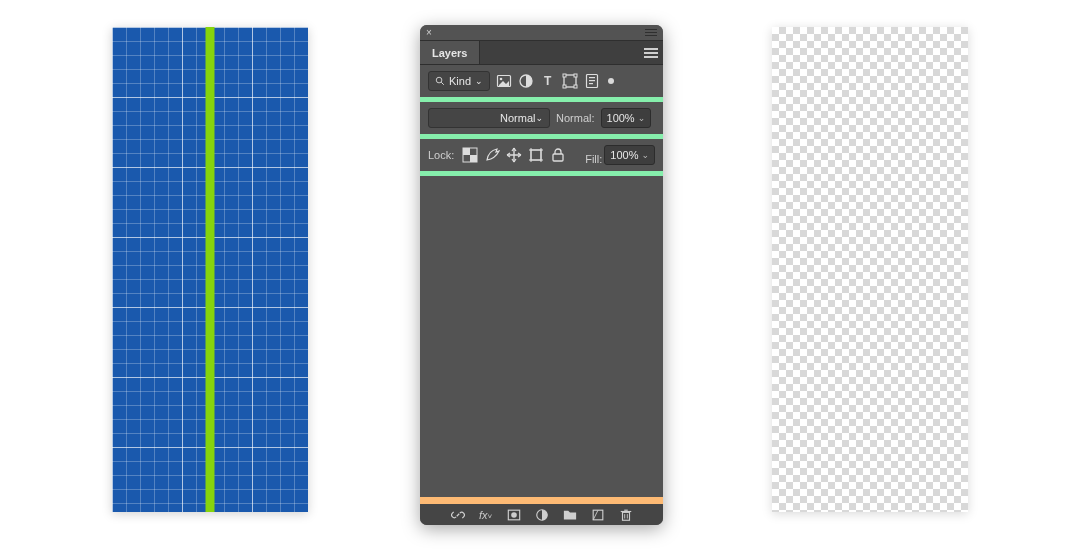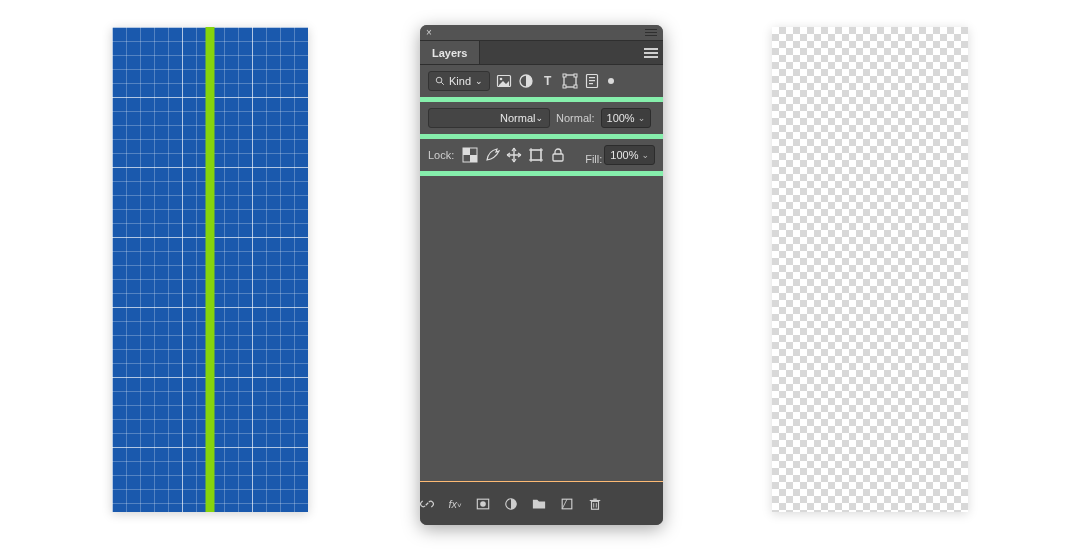--- a/index.html
+++ b/index.html
@@ -144,24 +144,24 @@
   
   .cursor-overlay {
     position:absolute; left:26px; top:9px;
     width:26px; height:28px;
   }
   .cursor-overlay svg { width:100%; height:100%; }
 
   
   .panel-bottom {
     position:absolute; left:0; right:0; bottom:0;
-    height:44px;
+    height:28px;
     background:#454545;
-    border-top:1px solid #fdba74;
-    display:flex; align-items:center; gap:14px;
+    border-top:7px solid #fdba74;
+    display:flex; align-items:center; justify-content:center; gap:14px;
     color:#c9c9c9;
   }
   .panel-bottom .ic { width:14px; height:14px; display:flex; align-items:center; justify-content:center; }
   .panel-bottom .ic svg { width:14px; height:14px; }
 
   .chev-down { font-size:9px; }
 </style>
 </head>
 <body>
 

